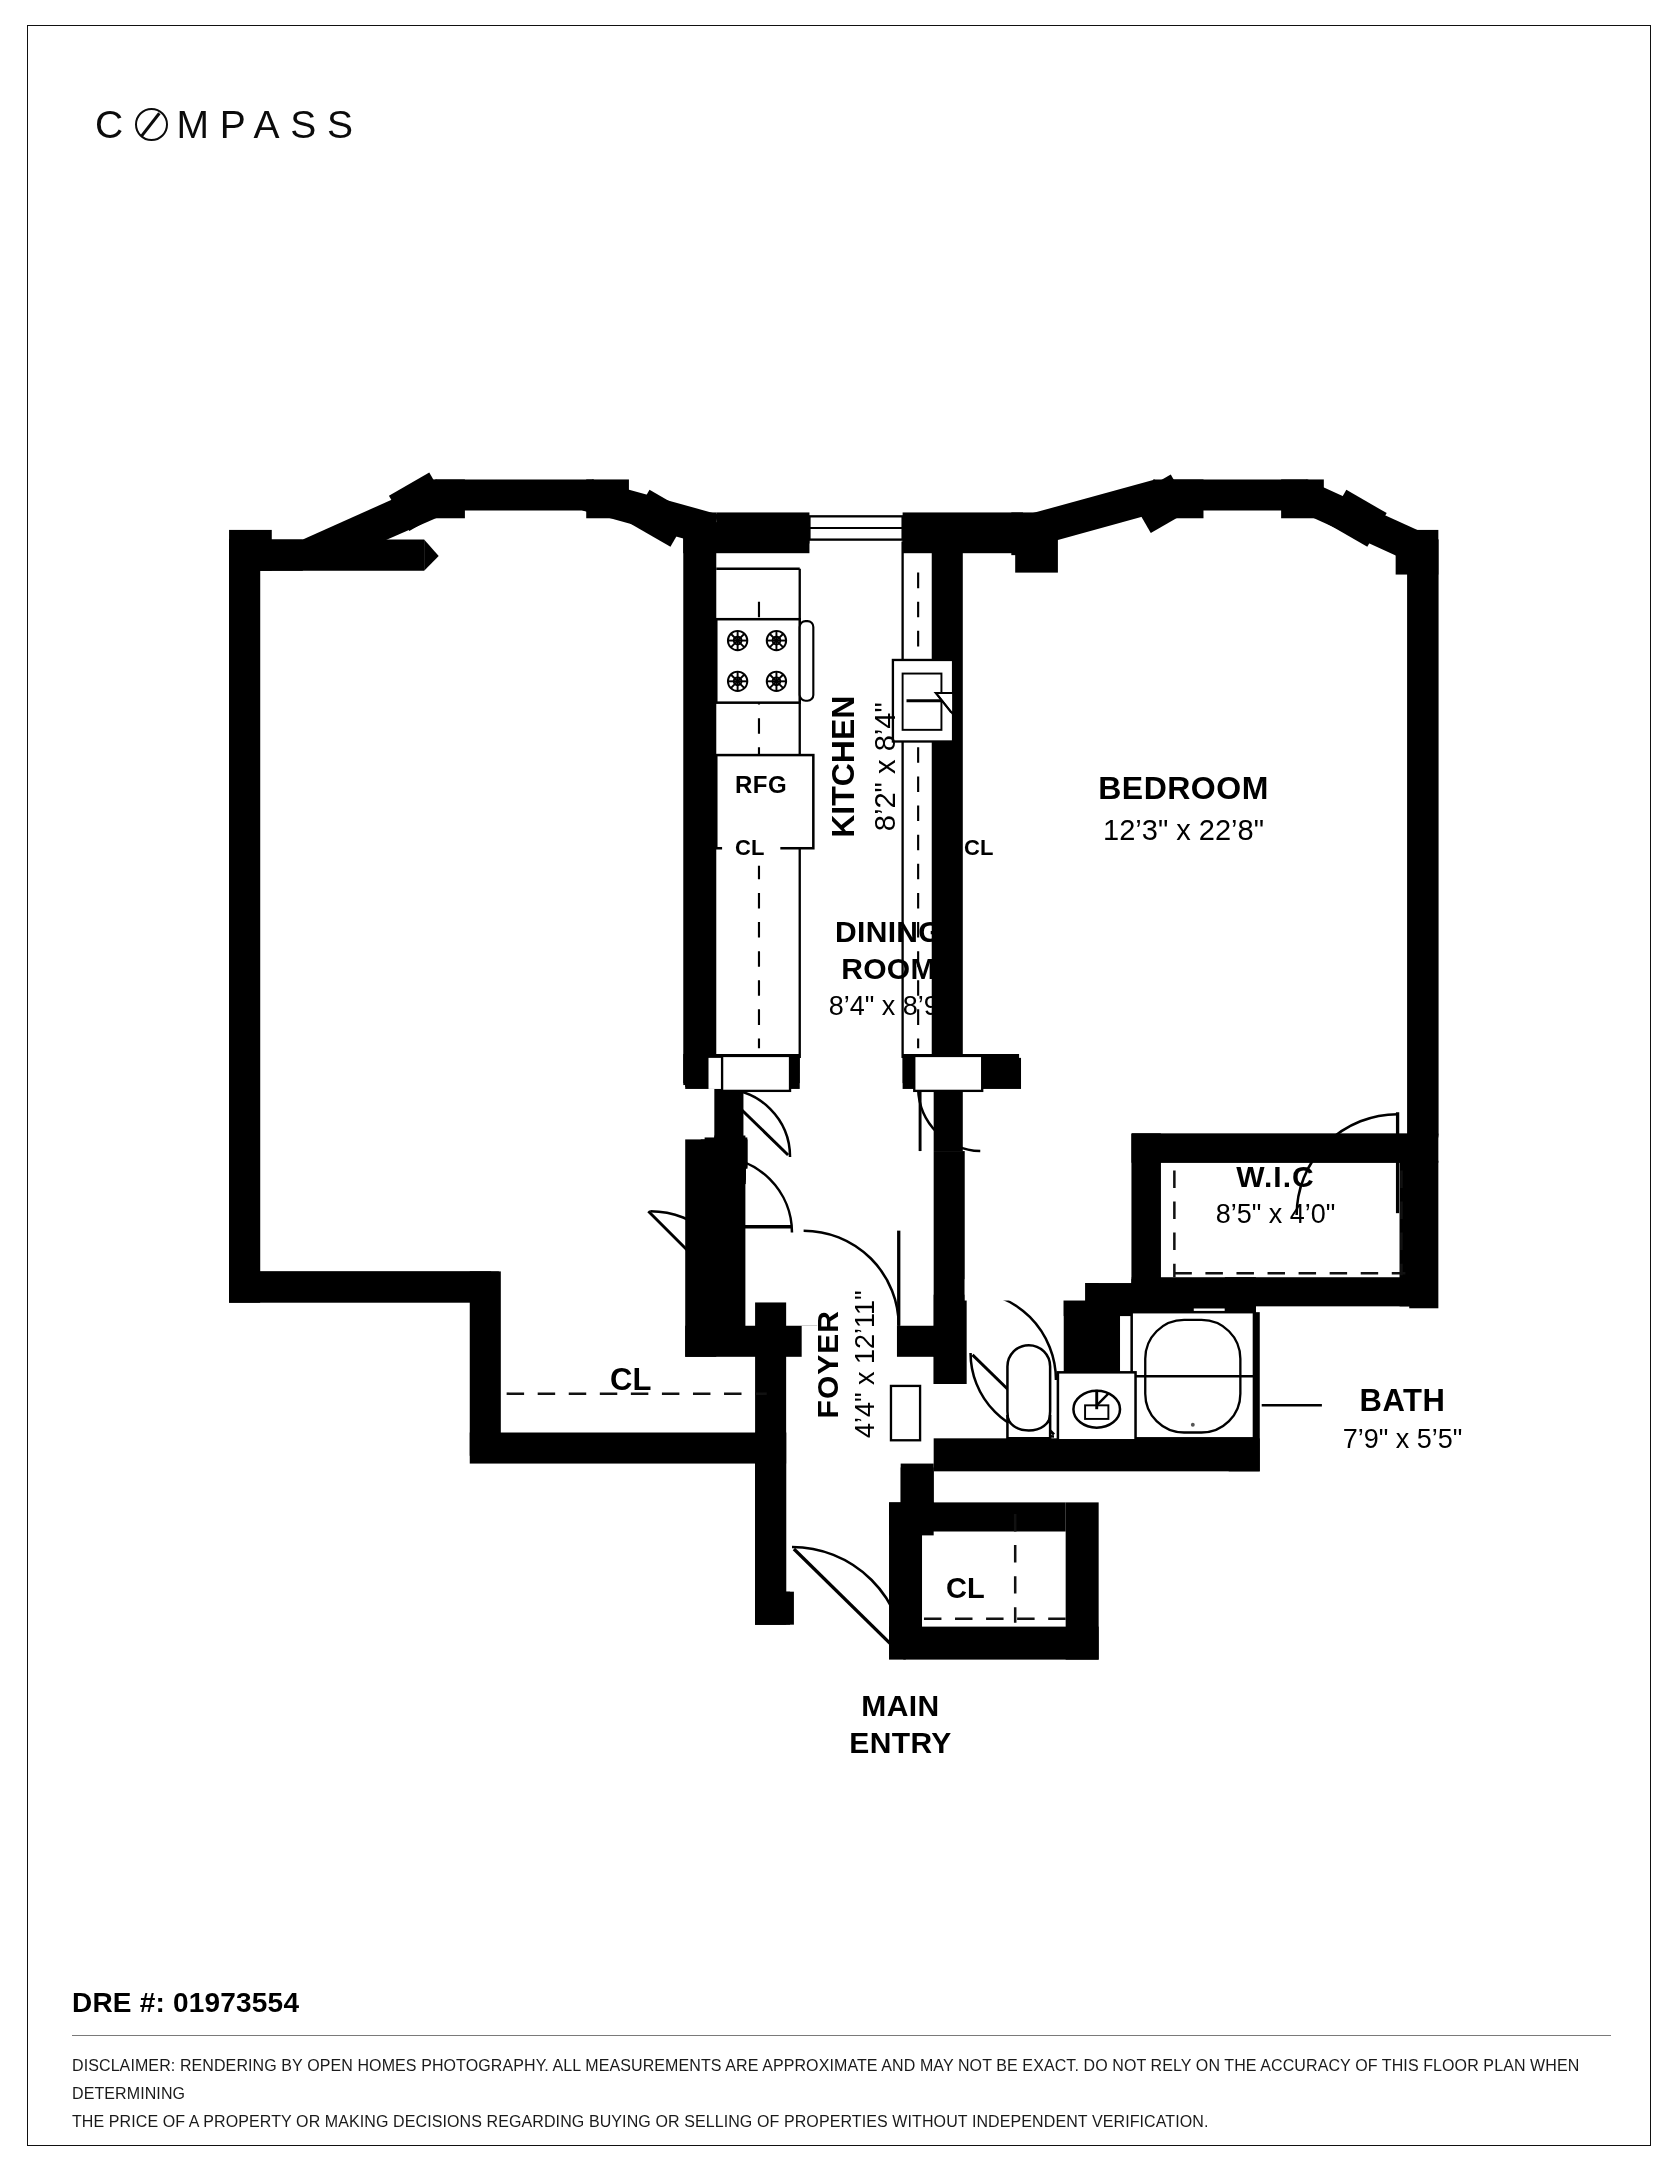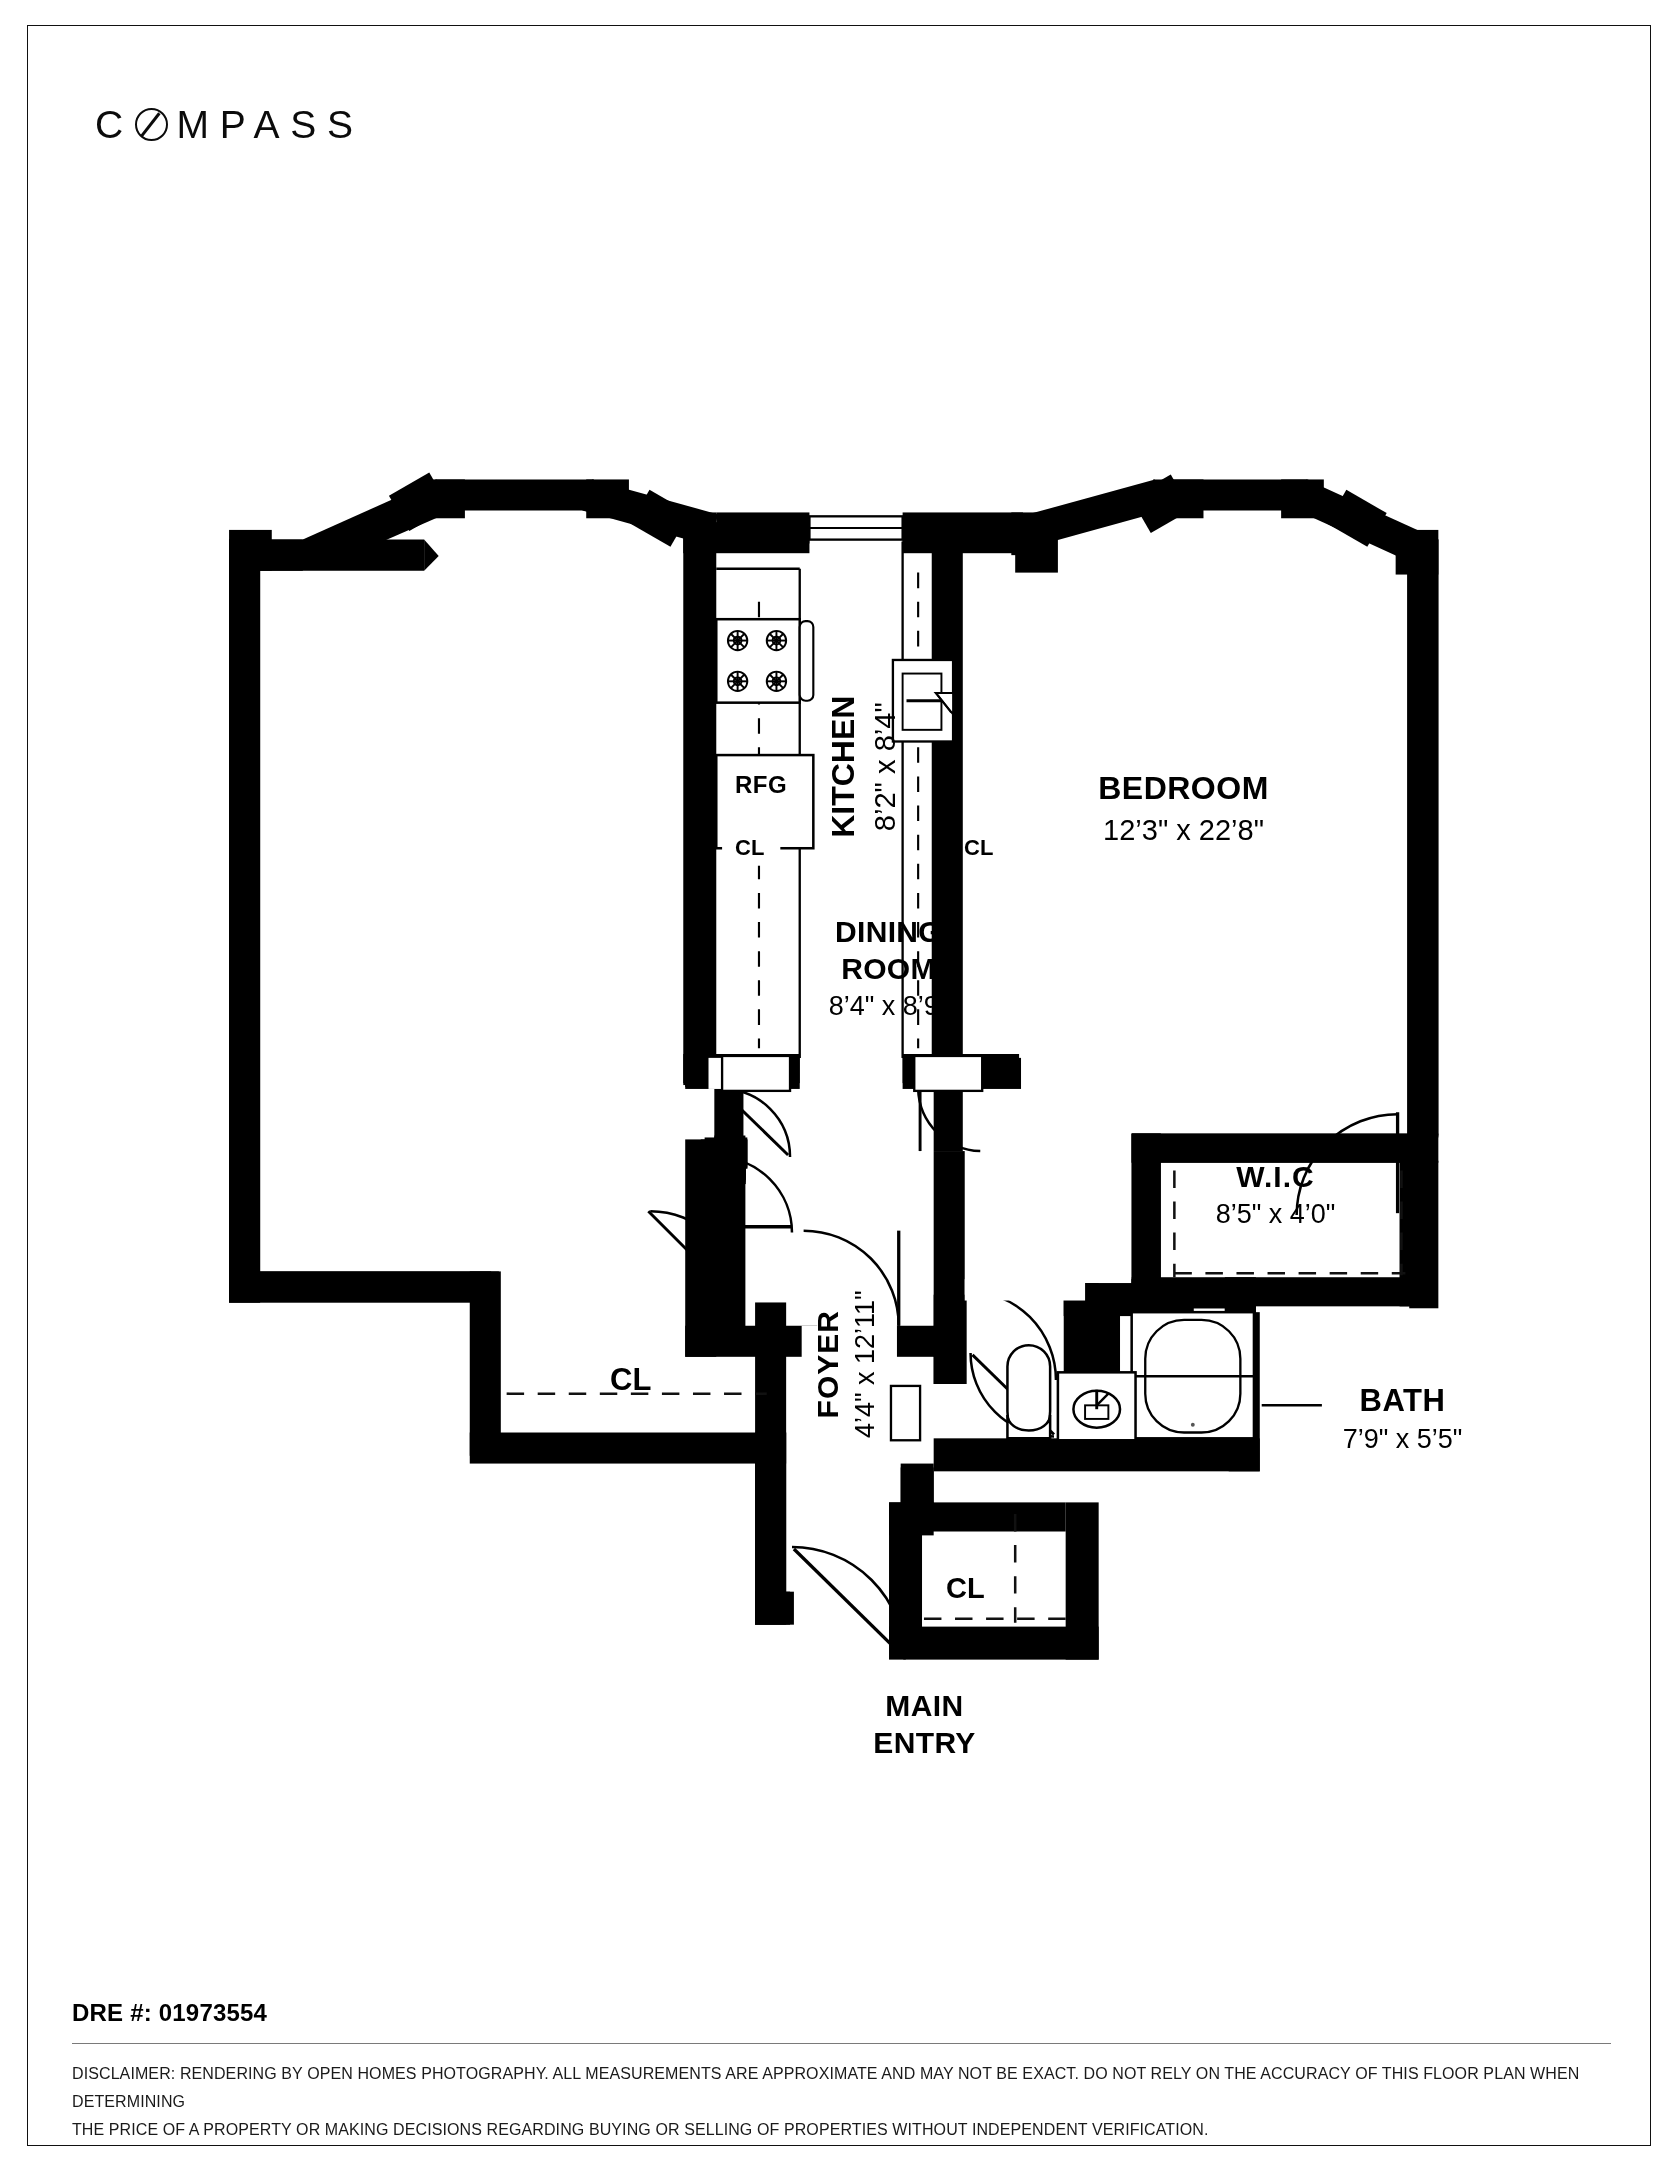--- a/index.html
+++ b/index.html
@@ -144,21 +144,21 @@
   .lbl-dining .room-dims { font-size: 27px; margin-top: 3.9px; }
 
   .lbl-wic         { left: 1135px; top: 1160px; width: 281px; }
   .lbl-wic .room-name { font-size: 30px; letter-spacing: 1px; }
   .lbl-wic .room-dims { font-size: 27px; margin-top: 4.9px; }
 
   .lbl-bath        { left: 1291px; top: 1383px; width: 223px; }
   .lbl-bath .room-name { font-size: 31px; letter-spacing: 0.6px; }
   .lbl-bath .room-dims { font-size: 27px; margin-top: 4.9px; }
 
-  .lbl-mainentry   { left: 808px; top: 1688px; width: 233px; }
+  .lbl-mainentry   { left: 784px; top: 1688px; width: 233px; }
   .lbl-mainentry .room-name { font-size: 30px; letter-spacing: 0.4px; line-height: 1.22; }
 
   .lbl-foyer {
     left: 720px;
     top: 1329px;
     width: 252px;
     transform: rotate(-90deg);
     transform-origin: center center;
   }
   .lbl-foyer .room-name { font-size: 30px; letter-spacing: 1px; }
@@ -184,24 +184,24 @@
     left: 72px;
     top: 1970px;
     width: 1539px;
   }
   #presented-by {
     font-size: 28px;
     font-weight: bold;
     letter-spacing: 0.4px;
   }
   #dre-number {
-    font-size: 24px;
+    font-size: 28px;
     font-weight: bold;
     letter-spacing: 0.2px;
-    margin-top: 29px;
+    margin-top: 17px;
   }
   #footer-rule {
     width: 100%;
     height: 1.4px;
     background: #7a7a7a;
     margin: 15.5px 0 16.5px 0;
   }
   .disclaimer-line {
     font-size: 16px;
     font-weight: 400;

